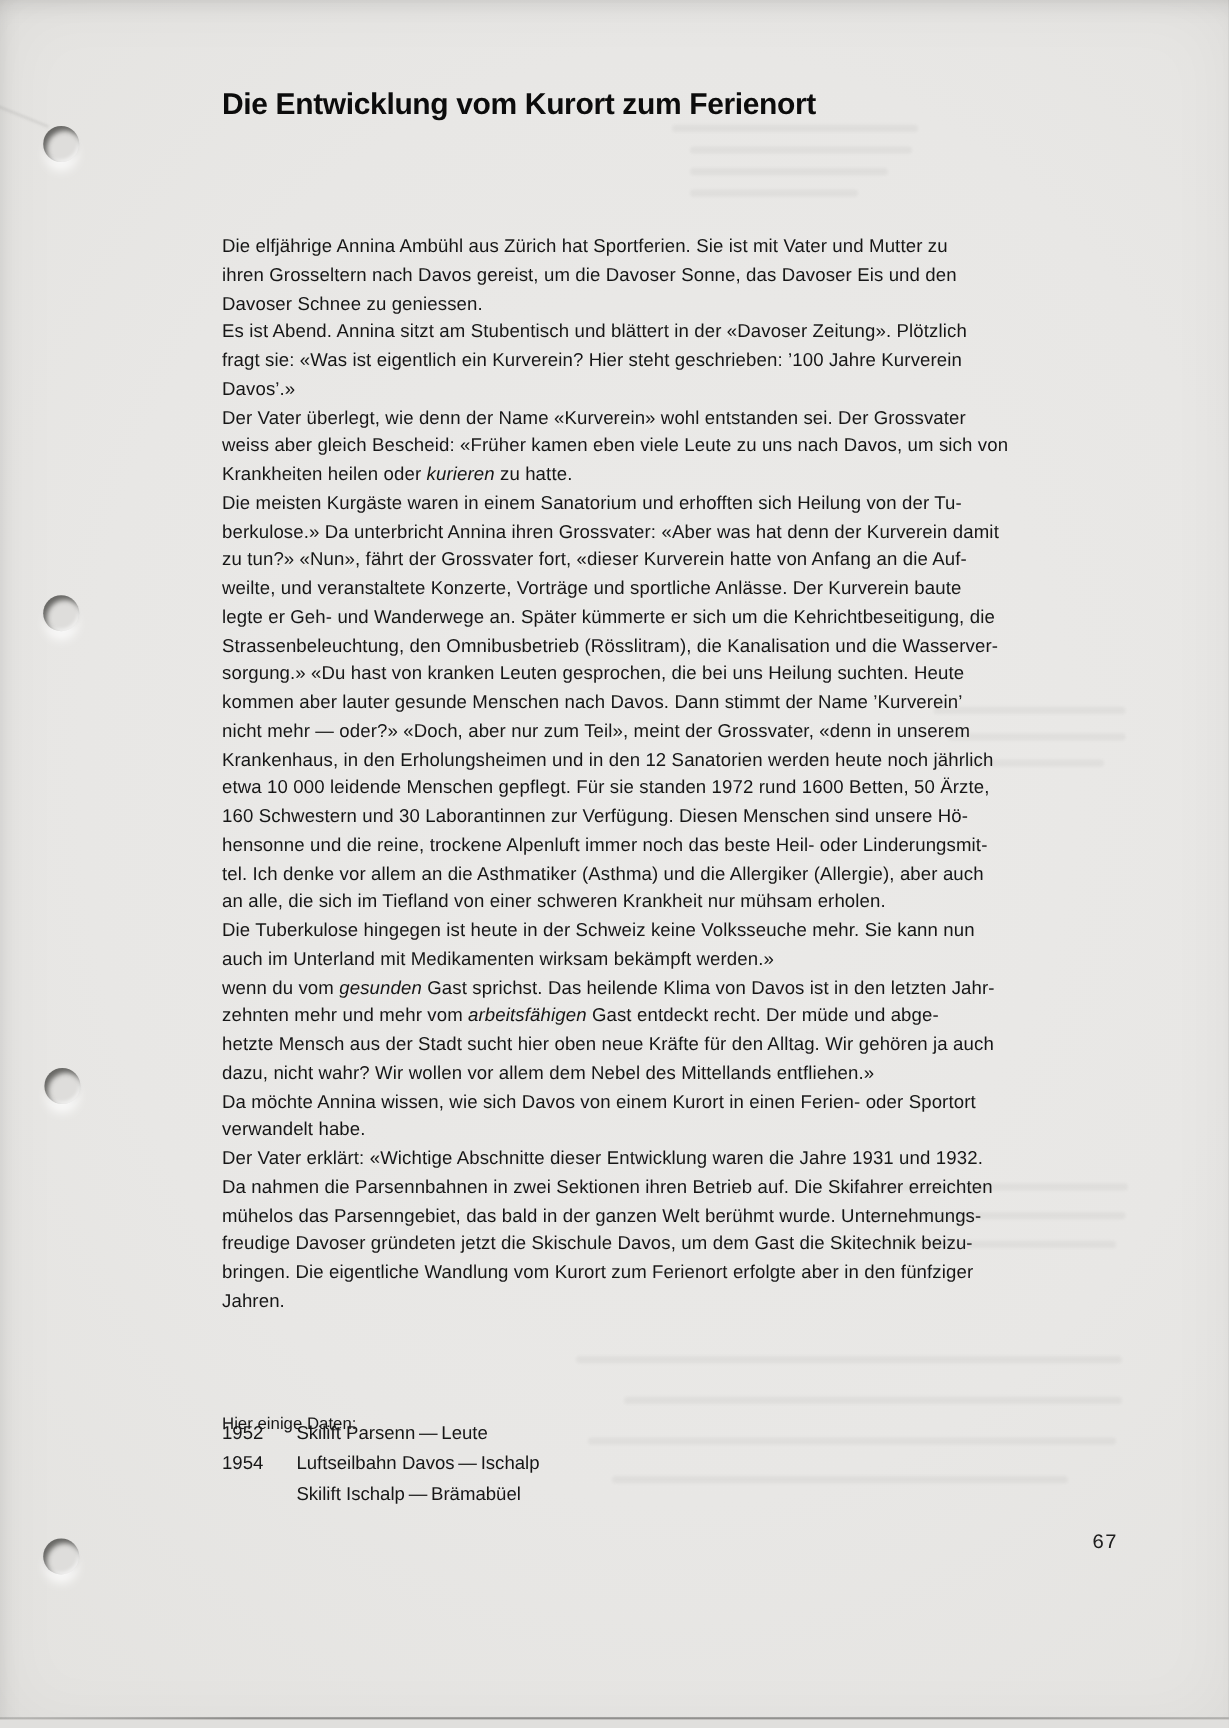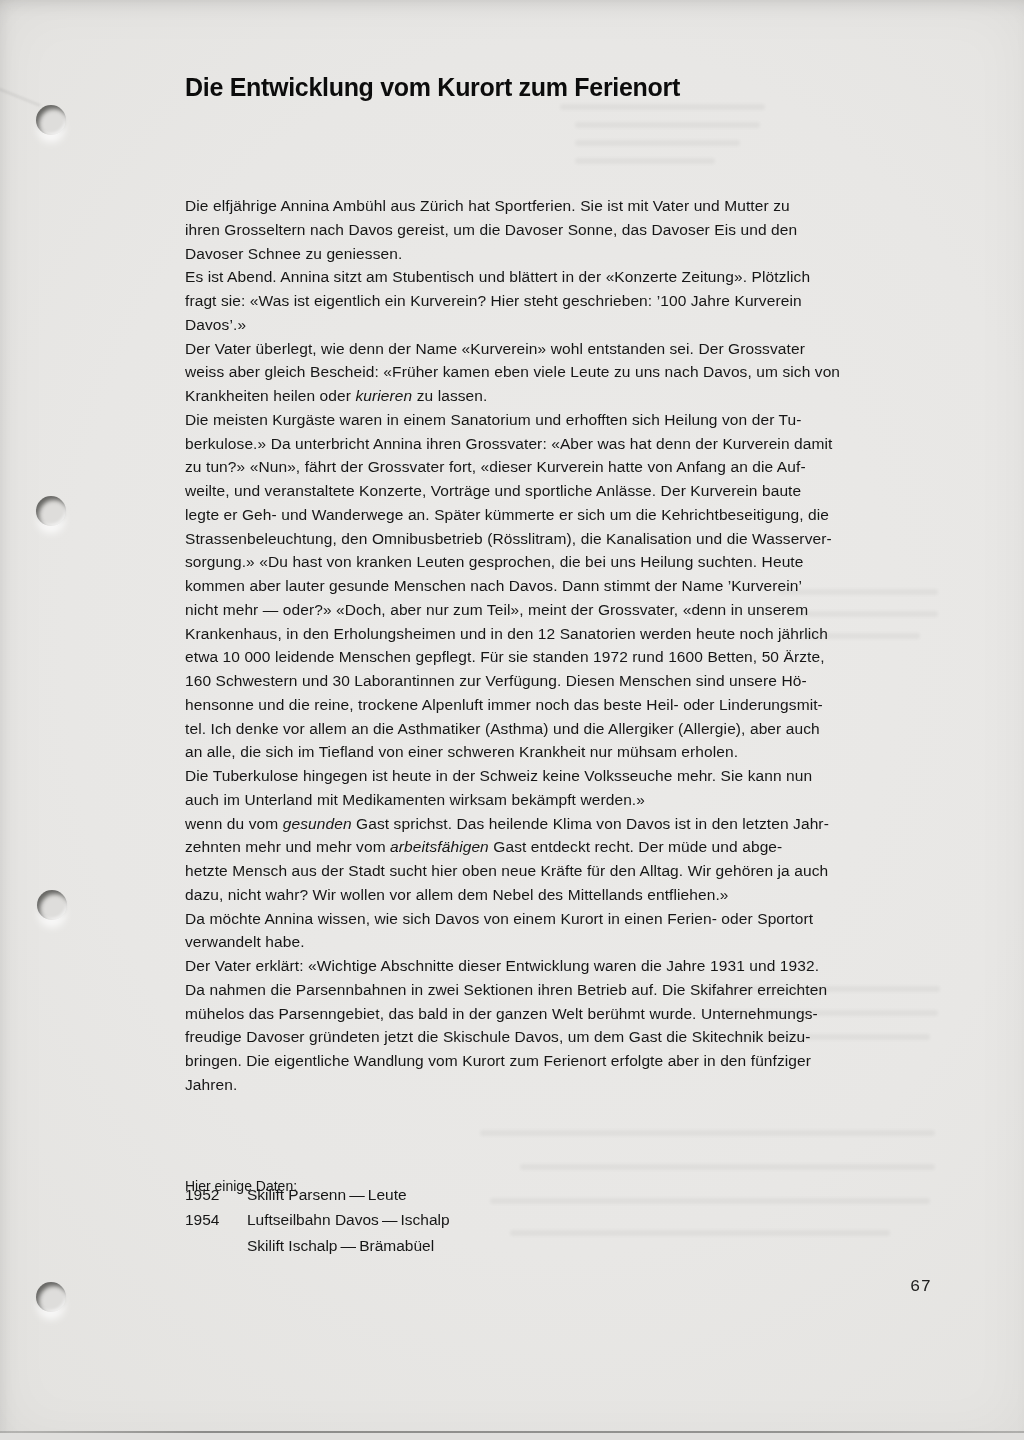--- a/index.html
+++ b/index.html
@@ -104,26 +104,26 @@
   <div class="smudge" style="left:520px;top:1164px;width:415px;"></div>
   <div class="smudge" style="left:490px;top:1198px;width:440px;"></div>
   <div class="smudge" style="left:510px;top:1230px;width:380px;"></div>
 
   <div class="doc-title">Die Entwicklung vom Kurort zum Ferienort</div>
 
   <div class="body-text">
       <div class="line">Die elfjährige Annina Ambühl aus Zürich hat Sportferien. Sie ist mit Vater und Mutter zu</div>
       <div class="line">ihren Grosseltern nach Davos gereist, um die Davoser Sonne, das Davoser Eis und den</div>
       <div class="line end">Davoser Schnee zu geniessen.</div>
-      <div class="line">Es ist Abend. Annina sitzt am Stubentisch und blättert in der «Konzerte Zeitung». Plötzlich</div>
+      <div class="line">Es ist Abend. Annina sitzt am Stubentisch und blättert in der «Davoser Zeitung». Plötzlich</div>
       <div class="line">fragt sie: «Was ist eigentlich ein Kurverein? Hier steht geschrieben: ’100 Jahre Kurverein</div>
       <div class="line end">Davos’.»</div>
       <div class="line">Der Vater überlegt, wie denn der Name «Kurverein» wohl entstanden sei. Der Grossvater</div>
       <div class="line">weiss aber gleich Bescheid: «Früher kamen eben viele Leute zu uns nach Davos, um sich von</div>
-      <div class="line end"><span>Krankheiten heilen oder </span><span class="it">kurieren</span><span> zu lassen.</span></div>
+      <div class="line end"><span>Krankheiten heilen oder </span><span class="it">kurieren</span><span> zu hatte.</span></div>
       <div class="line">Die meisten Kurgäste waren in einem Sanatorium und erhofften sich Heilung von der Tu-</div>
       <div class="line">berkulose.» Da unterbricht Annina ihren Grossvater: «Aber was hat denn der Kurverein damit</div>
       <div class="line">zu tun?» «Nun», fährt der Grossvater fort, «dieser Kurverein hatte von Anfang an die Auf-</div>
       <div class="line">weilte, und veranstaltete Konzerte, Vorträge und sportliche Anlässe. Der Kurverein baute</div>
       <div class="line">legte er Geh- und Wanderwege an. Später kümmerte er sich um die Kehrichtbeseitigung, die</div>
       <div class="line">Strassenbeleuchtung, den Omnibusbetrieb (Rösslitram), die Kanalisation und die Wasserver-</div>
       <div class="line">sorgung.» «Du hast von kranken Leuten gesprochen, die bei uns Heilung suchten. Heute</div>
       <div class="line">kommen aber lauter gesunde Menschen nach Davos. Dann stimmt der Name ’Kurverein’</div>
       <div class="line">nicht mehr — oder?» «Doch, aber nur zum Teil», meint der Grossvater, «denn in unserem</div>
       <div class="line">Krankenhaus, in den Erholungsheimen und in den 12 Sanatorien werden heute noch jährlich</div>

